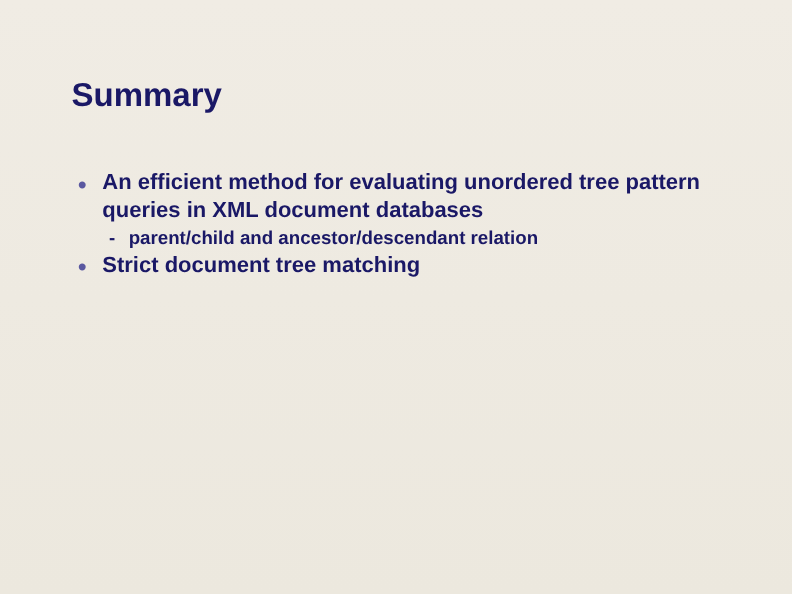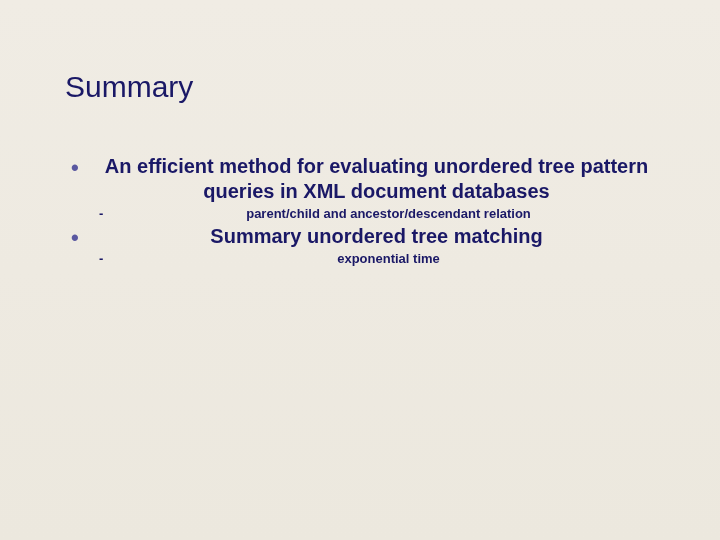--- a/index.html
+++ b/index.html
@@ -8,54 +8,53 @@
     background: linear-gradient(to bottom, #f0ece4 0%, #ece8de 100%);
     font-family: Verdana, Geneva, sans-serif;
     position: relative;
     overflow: hidden;
   }
   .slide {
     padding: 70px 60px 40px 65px;
   }
   .title {
     font-size: 30px;
-    font-weight: normal;
+    font-weight: bold;
     color: #1a1866;
     margin-bottom: 50px;
   }
   ul.level1 {
     list-style: none;
     padding-left: 28px;
   }
   ul.level1 > li {
     position: relative;
     font-size: 20px;
     font-weight: bold;
     color: #1a1866;
     line-height: 1.25;
     margin-bottom: 0;
-    text-align: center;
   }
   ul.level1 > li::before {
     content: "•";
     position: absolute;
     left: -22px;
     top: 0;
     color: #5a58a0;
     font-size: 22px;
   }
   ul.level2 {
     list-style: none;
     padding-left: 24px;
     margin-top: 2px;
     margin-bottom: 2px;
   }
   ul.level2 > li {
     position: relative;
-    font-size: 13px;
+    font-size: 17px;
     font-weight: bold;
     color: #1a1866;
     line-height: 1.25;
   }
   ul.level2 > li::before {
     content: "-";
     position: absolute;
     left: -18px;
     top: 0;
     color: #1a1866;
@@ -70,19 +69,16 @@
   <h1 class="title">Summary</h1>
 
   <ul class="level1">
     <li>
       <span>An efficient method for evaluating unordered tree pattern queries in XML document databases</span>
       <ul class="level2">
         <li>parent/child and ancestor/descendant  relation</li>
       </ul>
     </li>
     <li>
-      <span>Summary unordered tree matching</span>
-      <ul class="level2">
-        <li>exponential time</li>
-      </ul>
+      <span>Strict document tree matching</span>
     </li>
   </ul>
 </div>
 
 </body></html>

